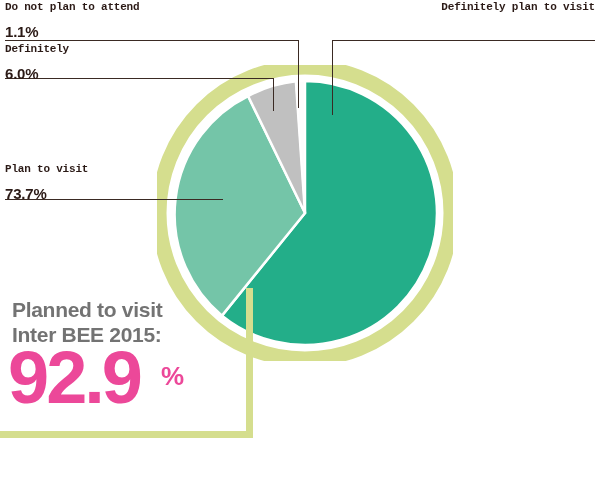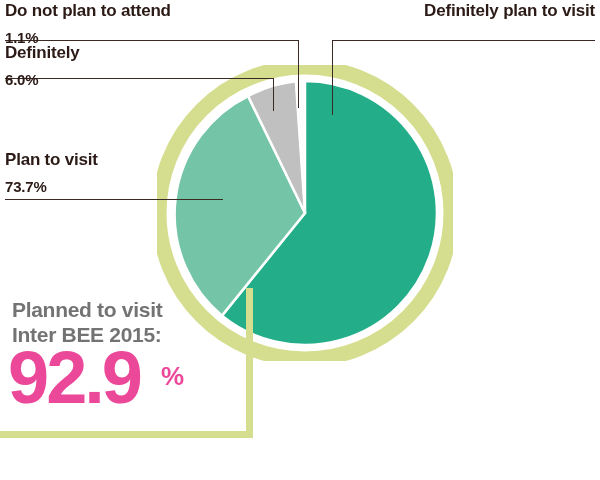--- a/index.html
+++ b/index.html
@@ -36,24 +36,25 @@
   .leader-h { height: 1px; }
   .leader-v { width: 1px; }
 
   
   .callout {
     position: absolute;
     color: #2b1a16;
     line-height: 1.08;
   }
   .callout .cl-name {
-    font-size: 17px;
+    font-size: 11px;
     font-weight: bold;
     letter-spacing: -0.2px;
     white-space: nowrap;
+    font-family: Liberation Mono, monospace;
   }
   .callout .cl-val {
     font-size: 15px;
     font-weight: bold;
     letter-spacing: -0.2px;
     white-space: nowrap;
     margin-top: 10px;
   }
   .callout.right-align { text-align: right; }
 
@@ -136,21 +137,21 @@
   <div class="callout" style="left:5px; top:2px;">
     <div class="cl-name">Do not plan to attend</div>
     <div class="cl-val">1.1%</div>
   </div>
 
   <div class="callout" style="left:5px; top:44px;">
     <div class="cl-name">Definitely</div>
     <div class="cl-val">6.0%</div>
   </div>
 
-  <div class="callout" style="left:5px; top:151px;">
+  <div class="callout" style="left:5px; top:164px;">
     <div class="cl-name">Plan to visit</div>
     <div class="cl-val">73.7%</div>
   </div>
 
   <div class="callout right-align" style="right:5px; top:2px;">
     <div class="cl-name">Definitely plan to visit</div>
   </div>
 
   <div id="summary-box">
     <div id="summary-title">

